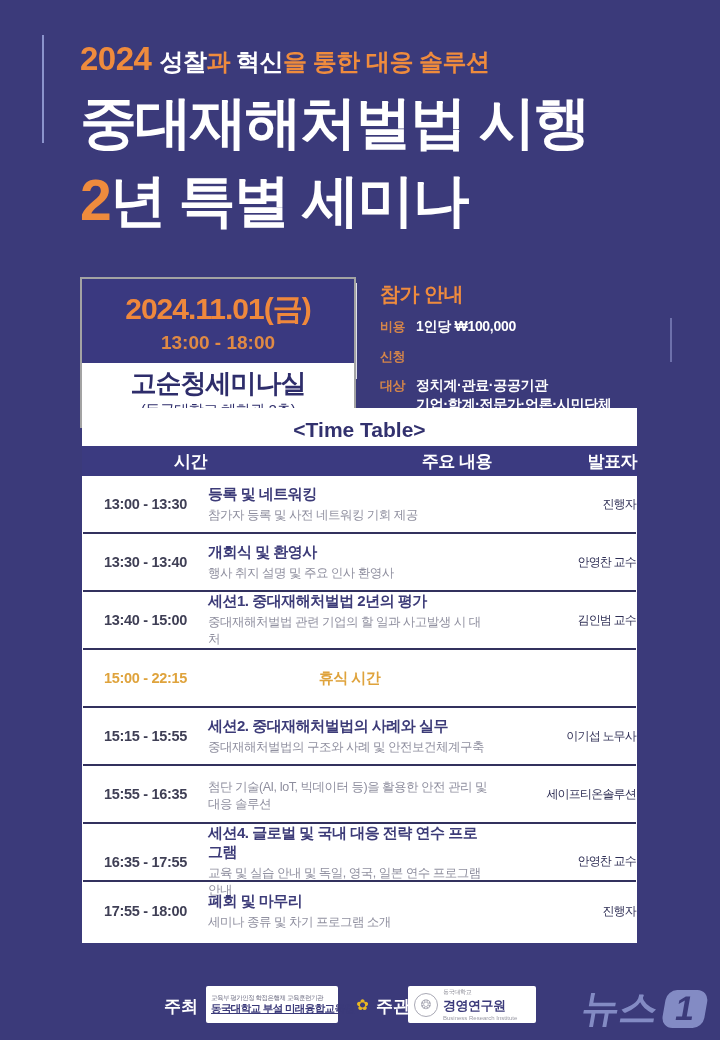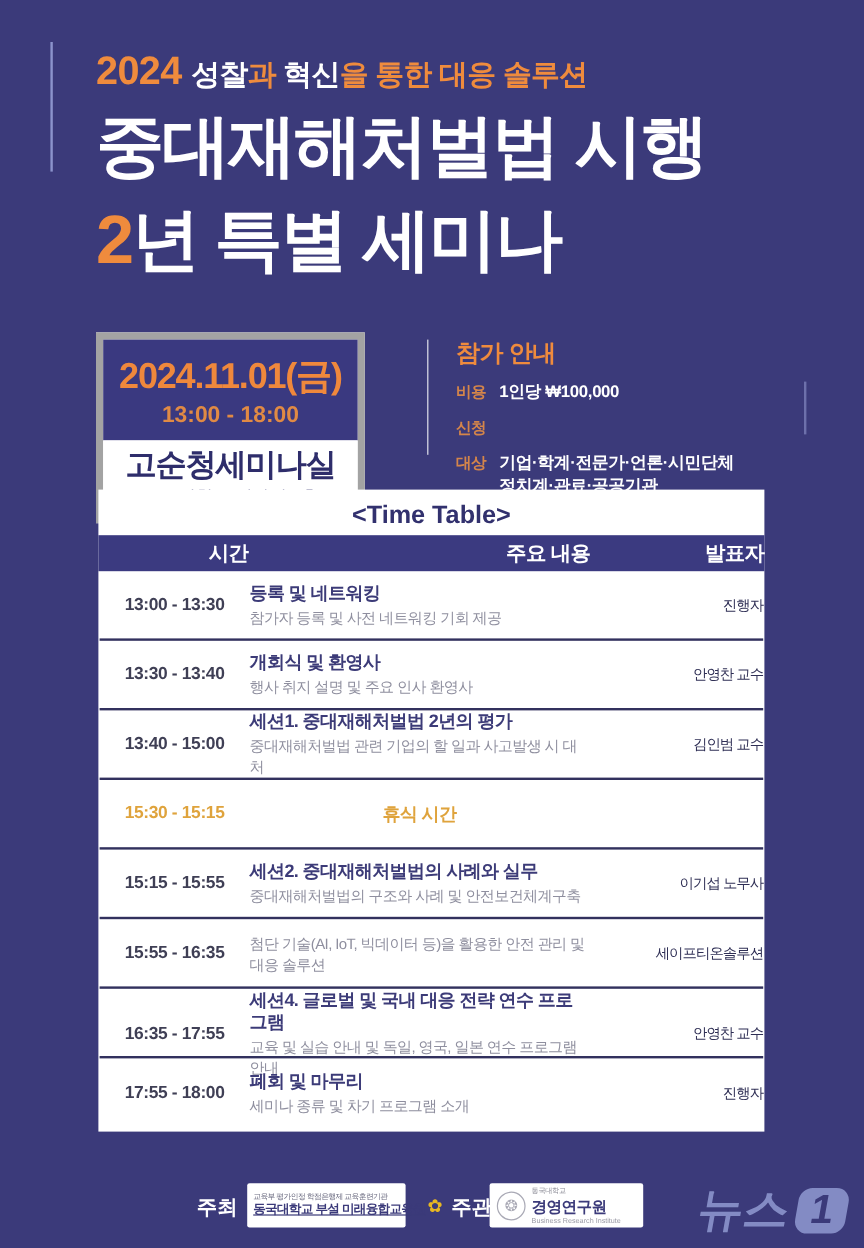--- a/index.html
+++ b/index.html
@@ -18,21 +18,21 @@
   .header { position:absolute; left:80px; top:40px; width:580px; }
   .tagline { font-size:24px; font-weight:bold; letter-spacing:-0.5px; white-space:nowrap; }
   .tagline .year { font-size:33px; color:#ef8b3d; margin-right:8px; }
   .tagline .o { color:#ef8b3d; }
   .tagline .w { color:#ffffff; }
   .main-title { color:#ffffff; font-size:57px; font-weight:800; letter-spacing:-2px; line-height:1.36; margin-top:6px; white-space:nowrap; }
   .main-title .accent { color:#ef8b3d; }
 
   
   .event-band { position:absolute; left:80px; top:277px; width:600px; }
-  .date-box { position:absolute; left:0; top:0; width:224px; border:6px solid #a3a3a3; background:#ffffff; }
+  .date-box { position:absolute; left:0; top:0; width:276px; border:2px solid #a3a3a3; background:#ffffff; }
   .date-box .navy-part { background:#3a3980; text-align:center; padding:10px 4px 9px; }
   .date-box .date { color:#ef883c; font-size:30px; font-weight:800; letter-spacing:-1px; }
   .date-box .time { color:#e08a44; font-size:19px; font-weight:800; margin-top:2px; }
   .date-box .white-part { background:#ffffff; text-align:center; padding:3px 2px 6px; }
   .date-box .venue { color:#2e2d6b; font-size:26px; font-weight:bold; letter-spacing:-1px; }
   .date-box .venue-sub { color:#2e2d6b; font-size:15px; margin-top:0px; letter-spacing:-0.5px; }
 
   .v-divider { position:absolute; left:276px; top:6px; width:1px; height:96px; background:rgba(255,255,255,.85); }
 
   .info-block { position:absolute; left:300px; top:4px; width:300px; }
@@ -113,22 +113,22 @@
           <div class="info-lines">
             <div>1인당 ₩100,000</div>
           </div>
         </div>
         <div class="info-item">
           <div class="info-label">신청</div>
         </div>
         <div class="info-item">
           <div class="info-label">대상</div>
           <div class="info-lines">
+            <div>정치계·관료·공공기관</div>
             <div>기업·학계·전문가·언론·시민단체</div>
-            <div>정치계·관료·공공기관</div>
           </div>
         </div>
       </div>
   </div>
 </div>
 
 <div class="card">
   <div class="card-title">&lt;Time Table&gt;</div>
   <div class="tt-header">
     <div>시간</div>
@@ -154,21 +154,21 @@
       </div>
       <div class="tt-row">
         <div class="tt-time">13:40 - 15:00</div>
         <div class="tt-content">
        <div class="tt-title">세션1. 중대재해처벌법 2년의 평가</div>
           <div class="tt-desc">중대재해처벌법 관련 기업의 할 일과 사고발생 시 대처</div>
         </div>
         <div class="tt-speaker">김인범 교수</div>
       </div>
       <div class="tt-row break">
-        <div class="tt-time">15:30 - 15:15</div>
+        <div class="tt-time">15:00 - 22:15</div>
         <div class="tt-content">
        <div class="tt-title">휴식 시간</div>
         </div>
         <div class="tt-speaker"></div>
       </div>
       <div class="tt-row">
         <div class="tt-time">15:15 - 15:55</div>
         <div class="tt-content">
        <div class="tt-title">세션2. 중대재해처벌법의 사례와 실무</div>
           <div class="tt-desc">중대재해처벌법의 구조와 사례 및 안전보건체계구축</div>

